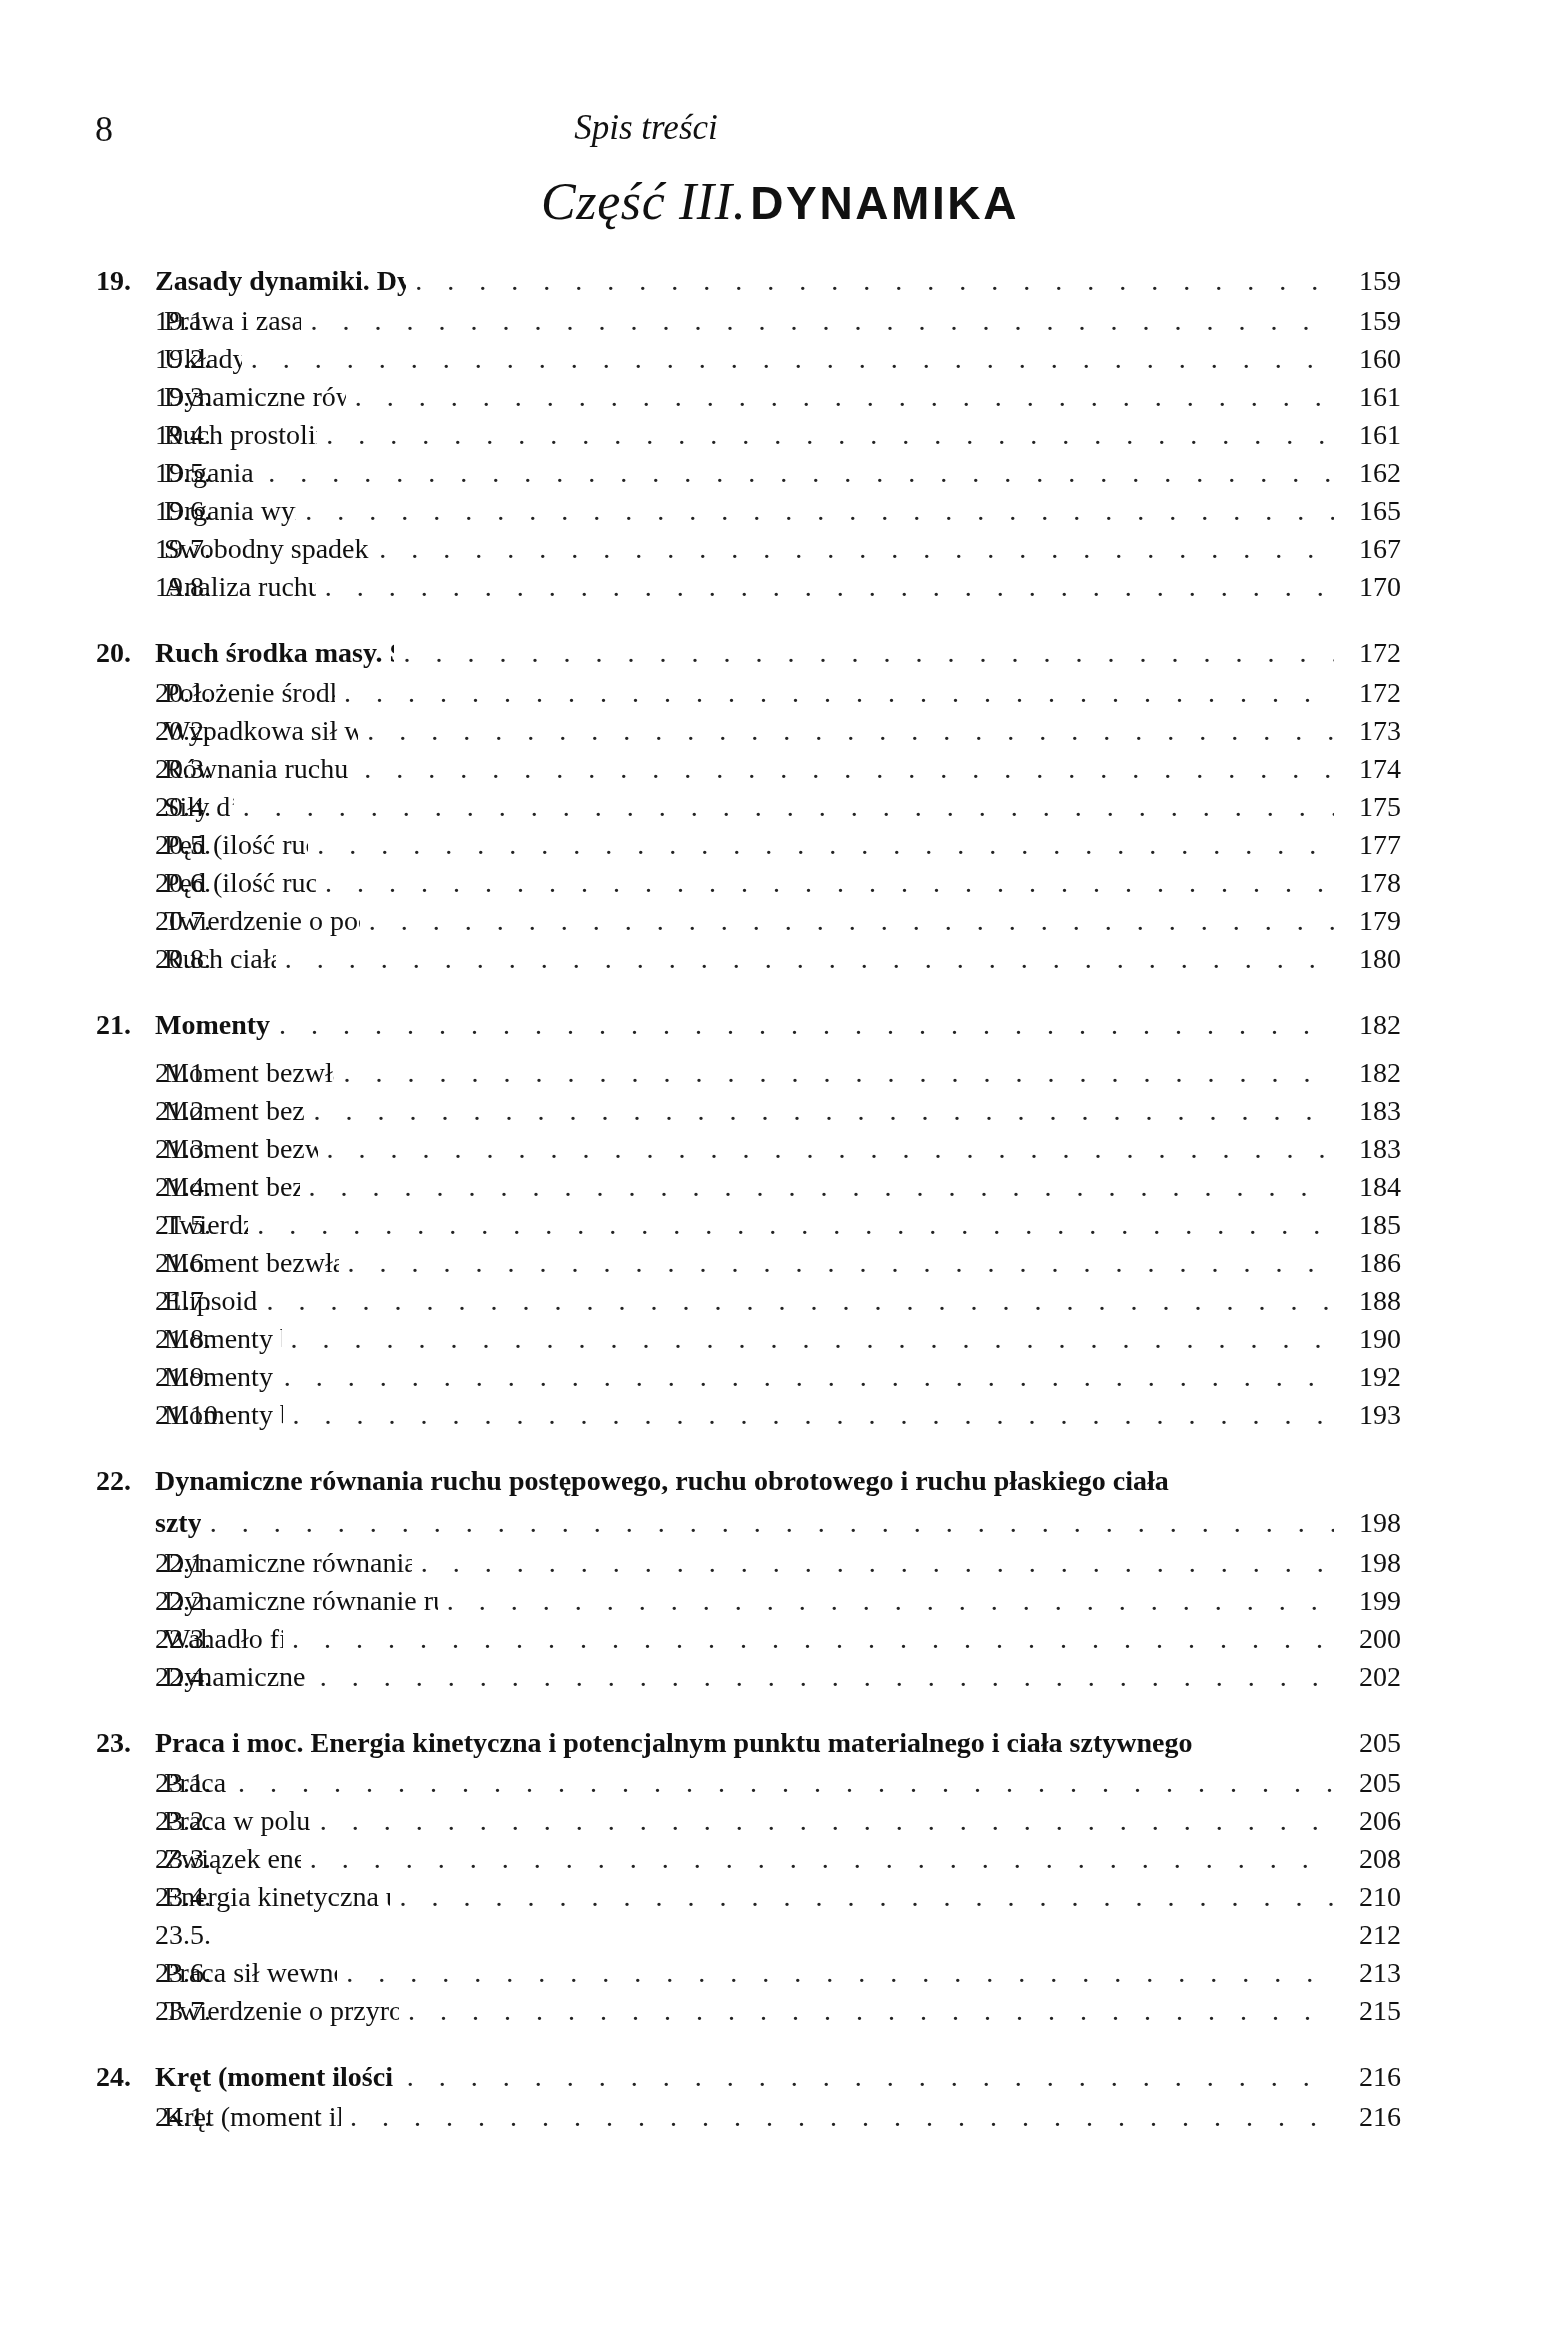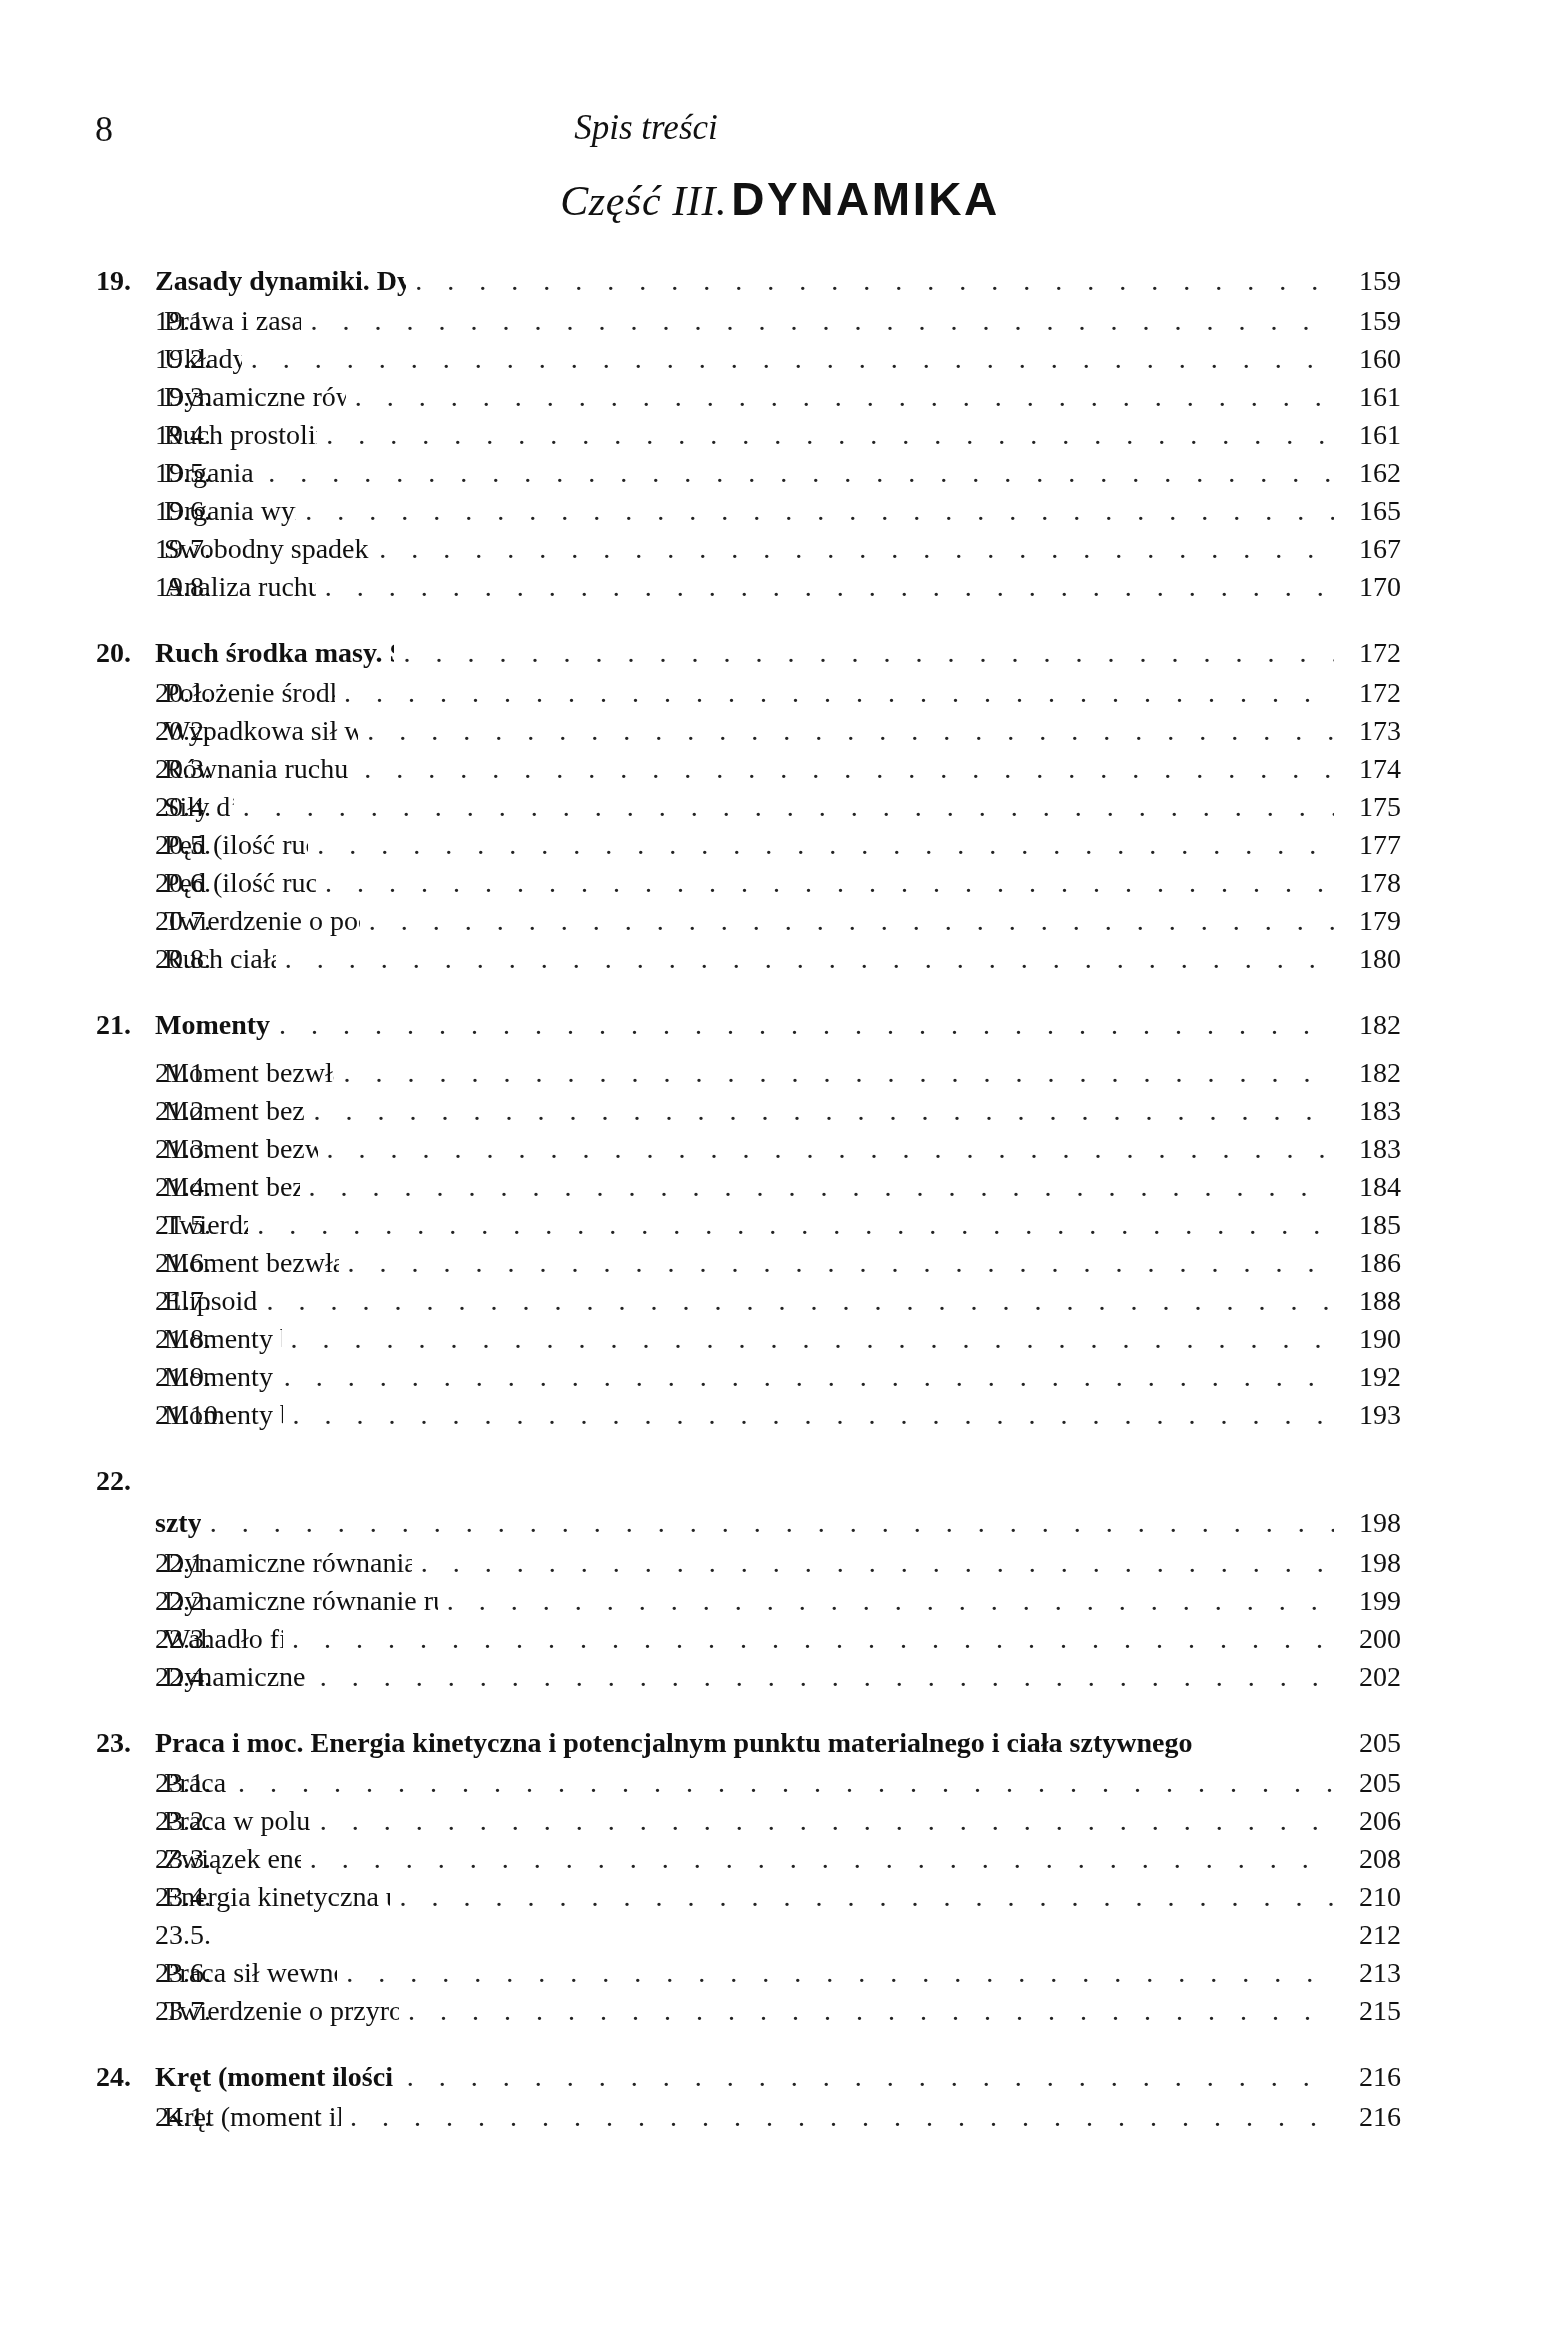--- a/index.html
+++ b/index.html
@@ -4,21 +4,21 @@
 <style>
   html, body { margin: 0; padding: 0; background: #ffffff; }
   body {
     width: 1560px; height: 2330px; position: relative; overflow: hidden;
     font-family: "Liberation Serif", "DejaVu Serif", serif; color: #111111;
   }
   .running-head { position: absolute; top: 108px; left: 0; width: 1560px; height: 51px; }
   .page-number { position: absolute; left: 95px; top: 0; font-size: 36px; }
   .running-title { position: absolute; left: 0; width: 1292px; top: 0; text-align: center; font-size: 35px; font-style: italic; }
   .part-title { position: absolute; top: 172px; left: 0; width: 1560px; text-align: center; white-space: nowrap; }
-  .part-label { font-style: italic; font-size: 42px; letter-spacing: 0.6px; }
+  .part-label { font-style: italic; font-size: 52px; letter-spacing: 0.6px; }
   .part-name { font-family: "Liberation Sans", "DejaVu Sans", sans-serif; font-weight: bold; font-size: 46px; letter-spacing: 2.6px; margin-left: 4px; }
 
   .toc { position: absolute; top: 260px; left: 96px; width: 1305px; }
   .chapter { margin-bottom: 26px; }
   .row { display: flex; align-items: baseline; height: 38px; font-size: 28px; line-height: 38px; white-space: nowrap; }
   .row.chapter-row { font-weight: bold; height: 42px; line-height: 42px; }
   .row.chapter-row.gap-after { margin-bottom: 7.7px; }
   .num { flex: 0 0 auto; }
   .chapter-row .num { width: 59px; }
   .section-row { padding-left: 59px; }
@@ -224,20 +224,21 @@
         <span class="num">21.10.</span>
         <span class="title">Momenty bezwładności stożka</span>
         <span class="leader"></span>
         <span class="page">193</span>
       </div>
   </div>
 
   <div class="chapter">
     <div class="row chapter-row">
       <span class="num">22.</span>
+      <span class="title">Dynamiczne równania ruchu postępowego, ruchu obrotowego i ruchu płaskiego ciała</span>
     </div>
     <div class="row chapter-row cont-row">
       <span class="title">sztywnego</span>
       <span class="leader"></span>
       <span class="page">198</span>
     </div>
     <div class="row section-row">
         <span class="num">22.1.</span>
         <span class="title">Dynamiczne równania równowagi w ruchu postępowym ciała sztywnego</span>
         <span class="leader"></span>

